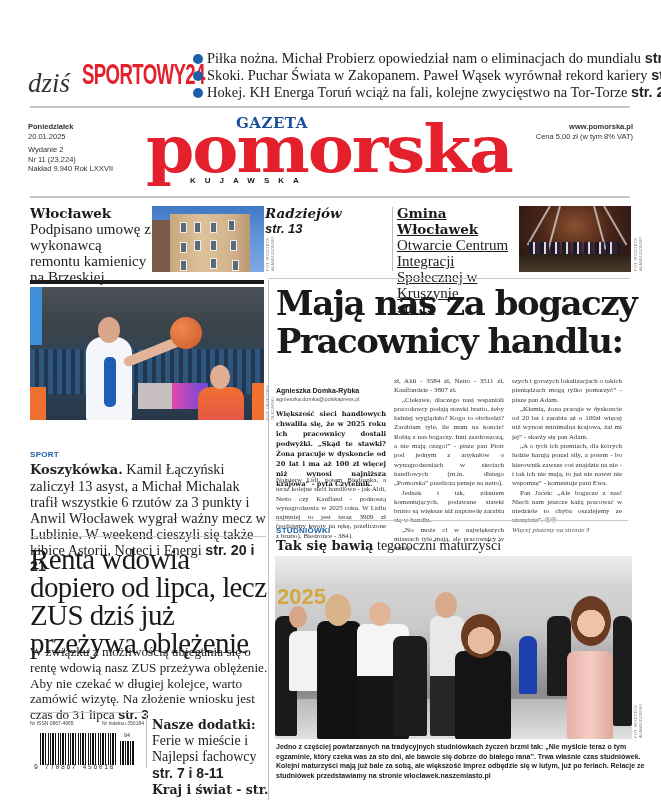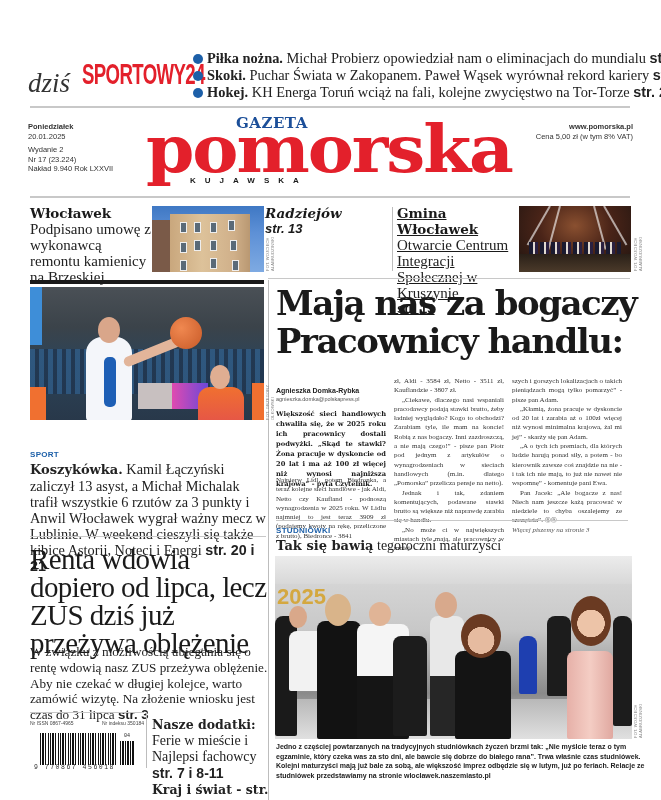--- a/index.html
+++ b/index.html
@@ -6,21 +6,21 @@
   html, body { width: 661px; height: 800px; background: #ffffff; overflow: hidden; }
   body { position: relative; font-family: "Liberation Serif", serif; color: #1a1a1a; }
 
   
   #sport-teaser { position: absolute; left: 28px; top: 50px; width: 610px; height: 50px; }
   #dzis { position: absolute; left: 0; top: 18px; font-family: "Liberation Serif", serif; font-style: italic; font-size: 27px; color: #333; }
   #sportowy { position: absolute; left: 54px; top: 6px; font-family: "Liberation Sans", sans-serif; font-weight: bold; font-size: 30px; color: #e3202b; letter-spacing: -1px; transform: scaleX(0.62); transform-origin: left top; line-height: 1.2; }
   #sport-list { position: absolute; left: 165px; top: 0; width: 470px; }
   .sport-line { font-family: "Liberation Serif", serif; font-size: 14.4px; line-height: 17px; white-space: nowrap; color: #222; }
   .sport-line .dot { display: inline-block; width: 10px; height: 10px; border-radius: 50%; background: #1c5fa8; margin-right: 4px; vertical-align: -1px; }
-  .sport-line .kw { font-weight: bold; }
+  .sport-line .kw { font-weight: normal; }
   .str { font-family: "Liberation Sans", sans-serif; font-weight: bold; }
 
   .hr-grey { position: absolute; height: 2px; background: #c8c8c8; }
 
   
   #mast-left { position: absolute; left: 28px; top: 122px; font-family: "Liberation Sans", sans-serif; font-size: 7.5px; line-height: 9.5px; color: #333; }
   #mast-left .b { font-weight: bold; }
   #mast-right { position: absolute; right: 28px; top: 122px; text-align: right; font-family: "Liberation Sans", sans-serif; font-size: 7.5px; line-height: 9.5px; color: #333; }
   #mast-right .b { font-weight: bold; }
   #logo-gazeta { position: absolute; left: 236px; top: 114px; font-family: "DejaVu Serif", serif; font-weight: bold; font-size: 15px; color: #1c4f99; letter-spacing: 0.5px; }
@@ -134,21 +134,21 @@
   </div>
 </div>
 
 <div class="hr-grey" style="left:30px; top:106px; width:600px;"></div>
 
 <div id="mast-left">
   <div class="b">Poniedziałek</div>
   <div>20.01.2025</div>
   <div style="height:4px"></div>
   <div>Wydanie 2</div>
-  <div>Nr 17 (23.224)</div>
+  <div>Nr 11 (23.224)</div>
   <div>Nakład 9.940 Rok LXXVII</div>
 </div>
 <div id="logo-gazeta">GAZETA</div>
 <div id="logo-pomorska">pomorska</div>
 <div id="logo-kujawska">KUJAWSKA</div>
 <div id="mast-right">
   <div class="b">www.pomorska.pl</div>
   <div>Cena 5,00 zł (w tym 8% VAT)</div>
 </div>
 

